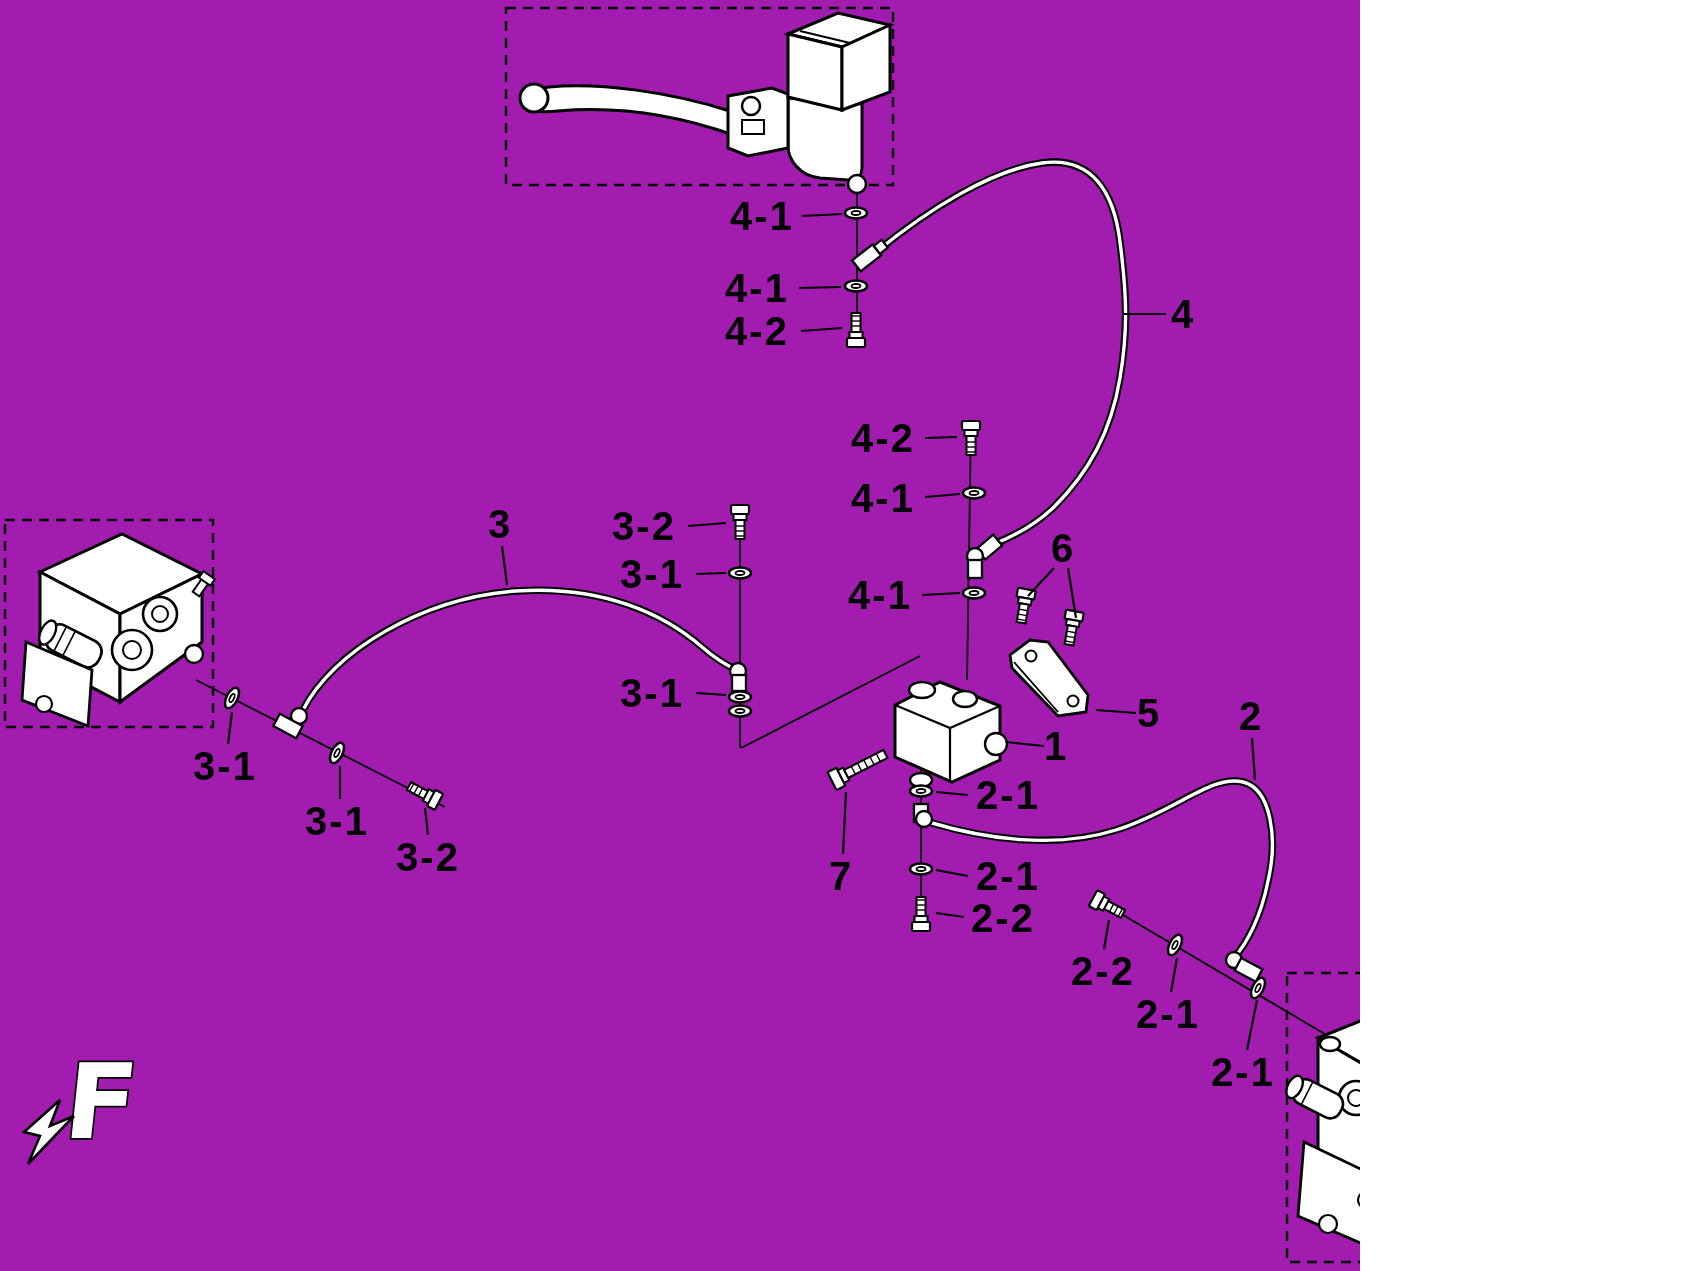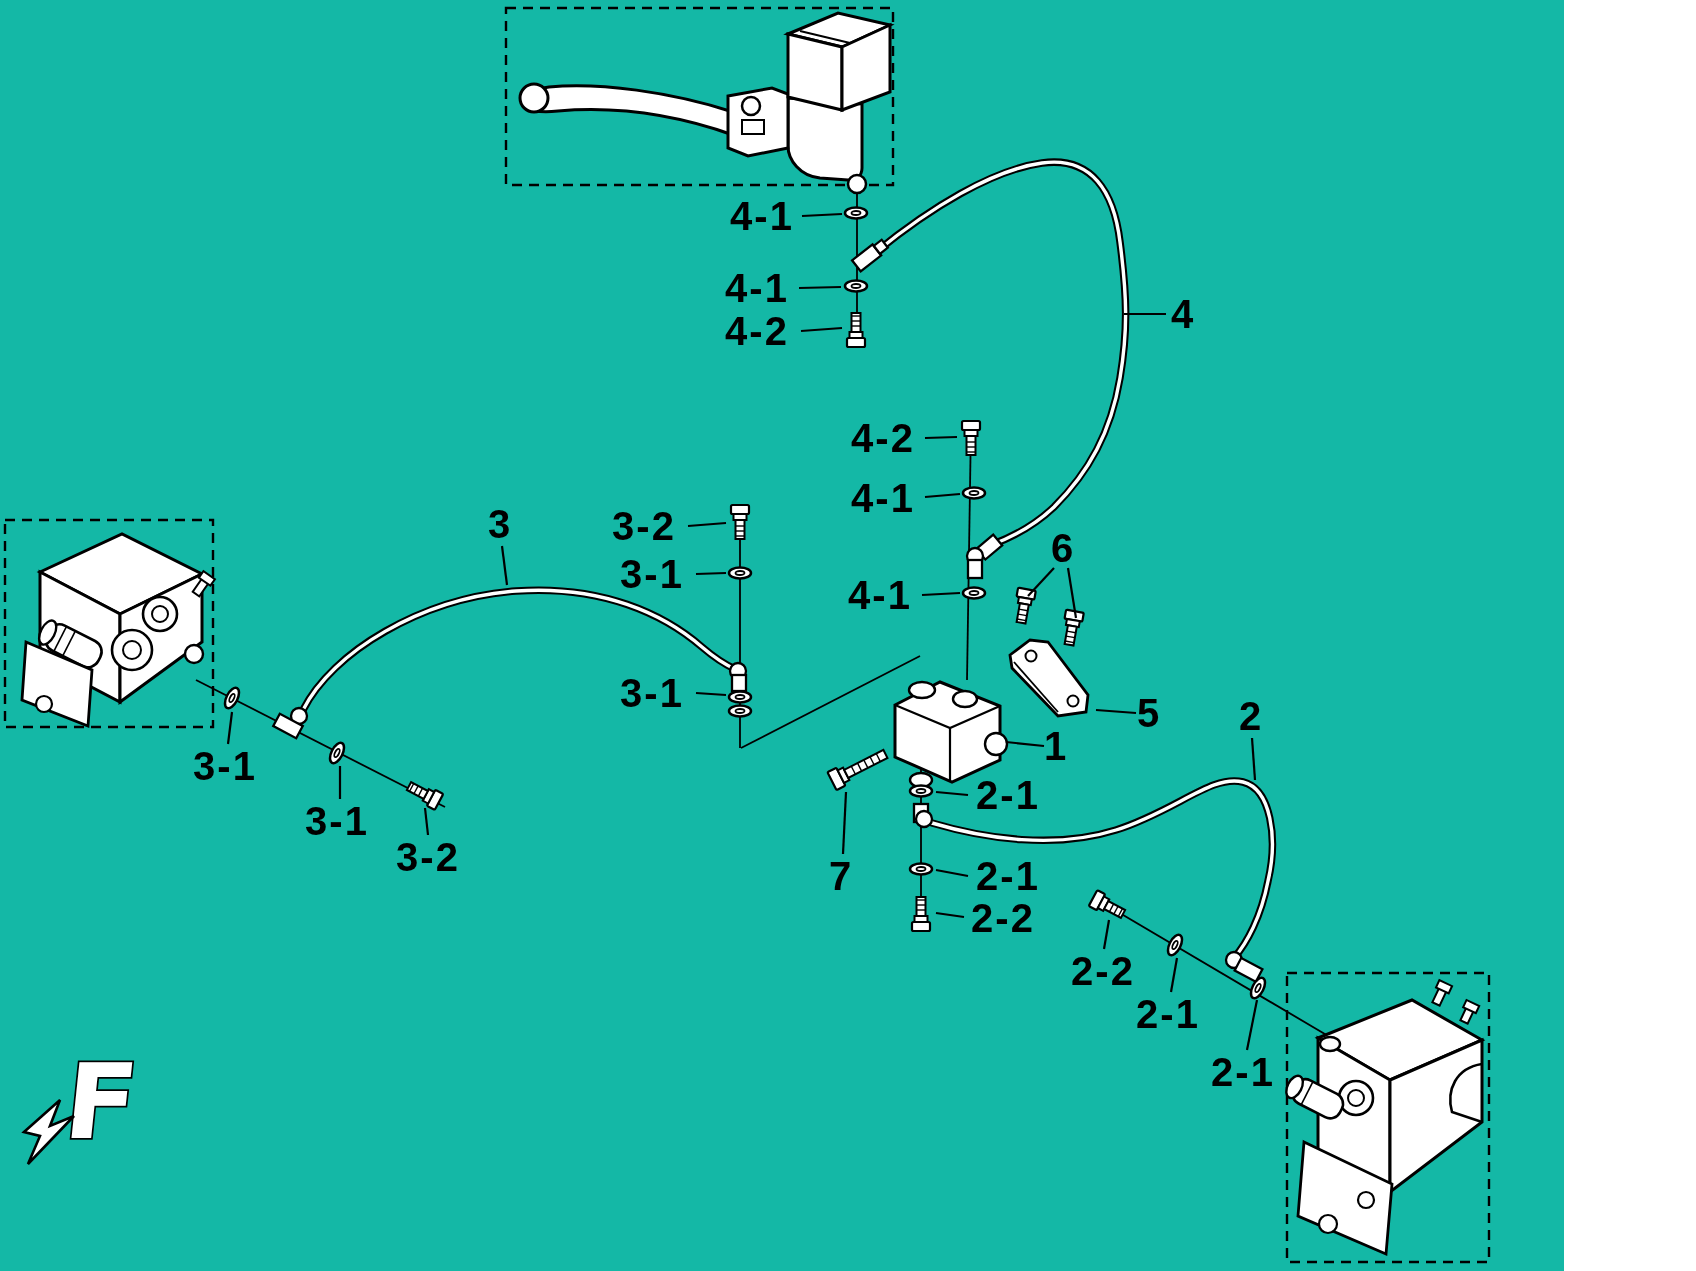--- a/index.html
+++ b/index.html
@@ -1,16 +1,16 @@
 <!DOCTYPE html>
 <html><head>
 <meta charset="utf-8">
 <style>
   html,body{margin:0;padding:0;background:#fff;}
-  .stage{position:relative;width:1564px;height:1271px;background:#14b8a6;overflow:hidden;
+  .stage{position:relative;width:1360px;height:1271px;background:#a21caf;overflow:hidden;
          font-family:"Liberation Sans",sans-serif;}
   svg{position:absolute;left:0;top:0;}
   .part-label{font-family:"Liberation Sans",sans-serif;font-weight:bold;font-size:40px;
               fill:#000;text-anchor:middle;letter-spacing:2px;}
   .leader{stroke:#000;stroke-width:2.2;fill:none;}
   .axis{stroke:#000;stroke-width:1.8;fill:none;}
   .dashed{fill:none;stroke:#000;stroke-width:2.4;stroke-dasharray:10 7;}
   .hose{stroke:#000;stroke-width:7.5;fill:none;stroke-linecap:round;}
   .hose-core{stroke:#fff;stroke-width:3.4;fill:none;stroke-linecap:round;}
   .logo-f{font-family:"DejaVu Sans",sans-serif;font-weight:bold;font-size:104px;

